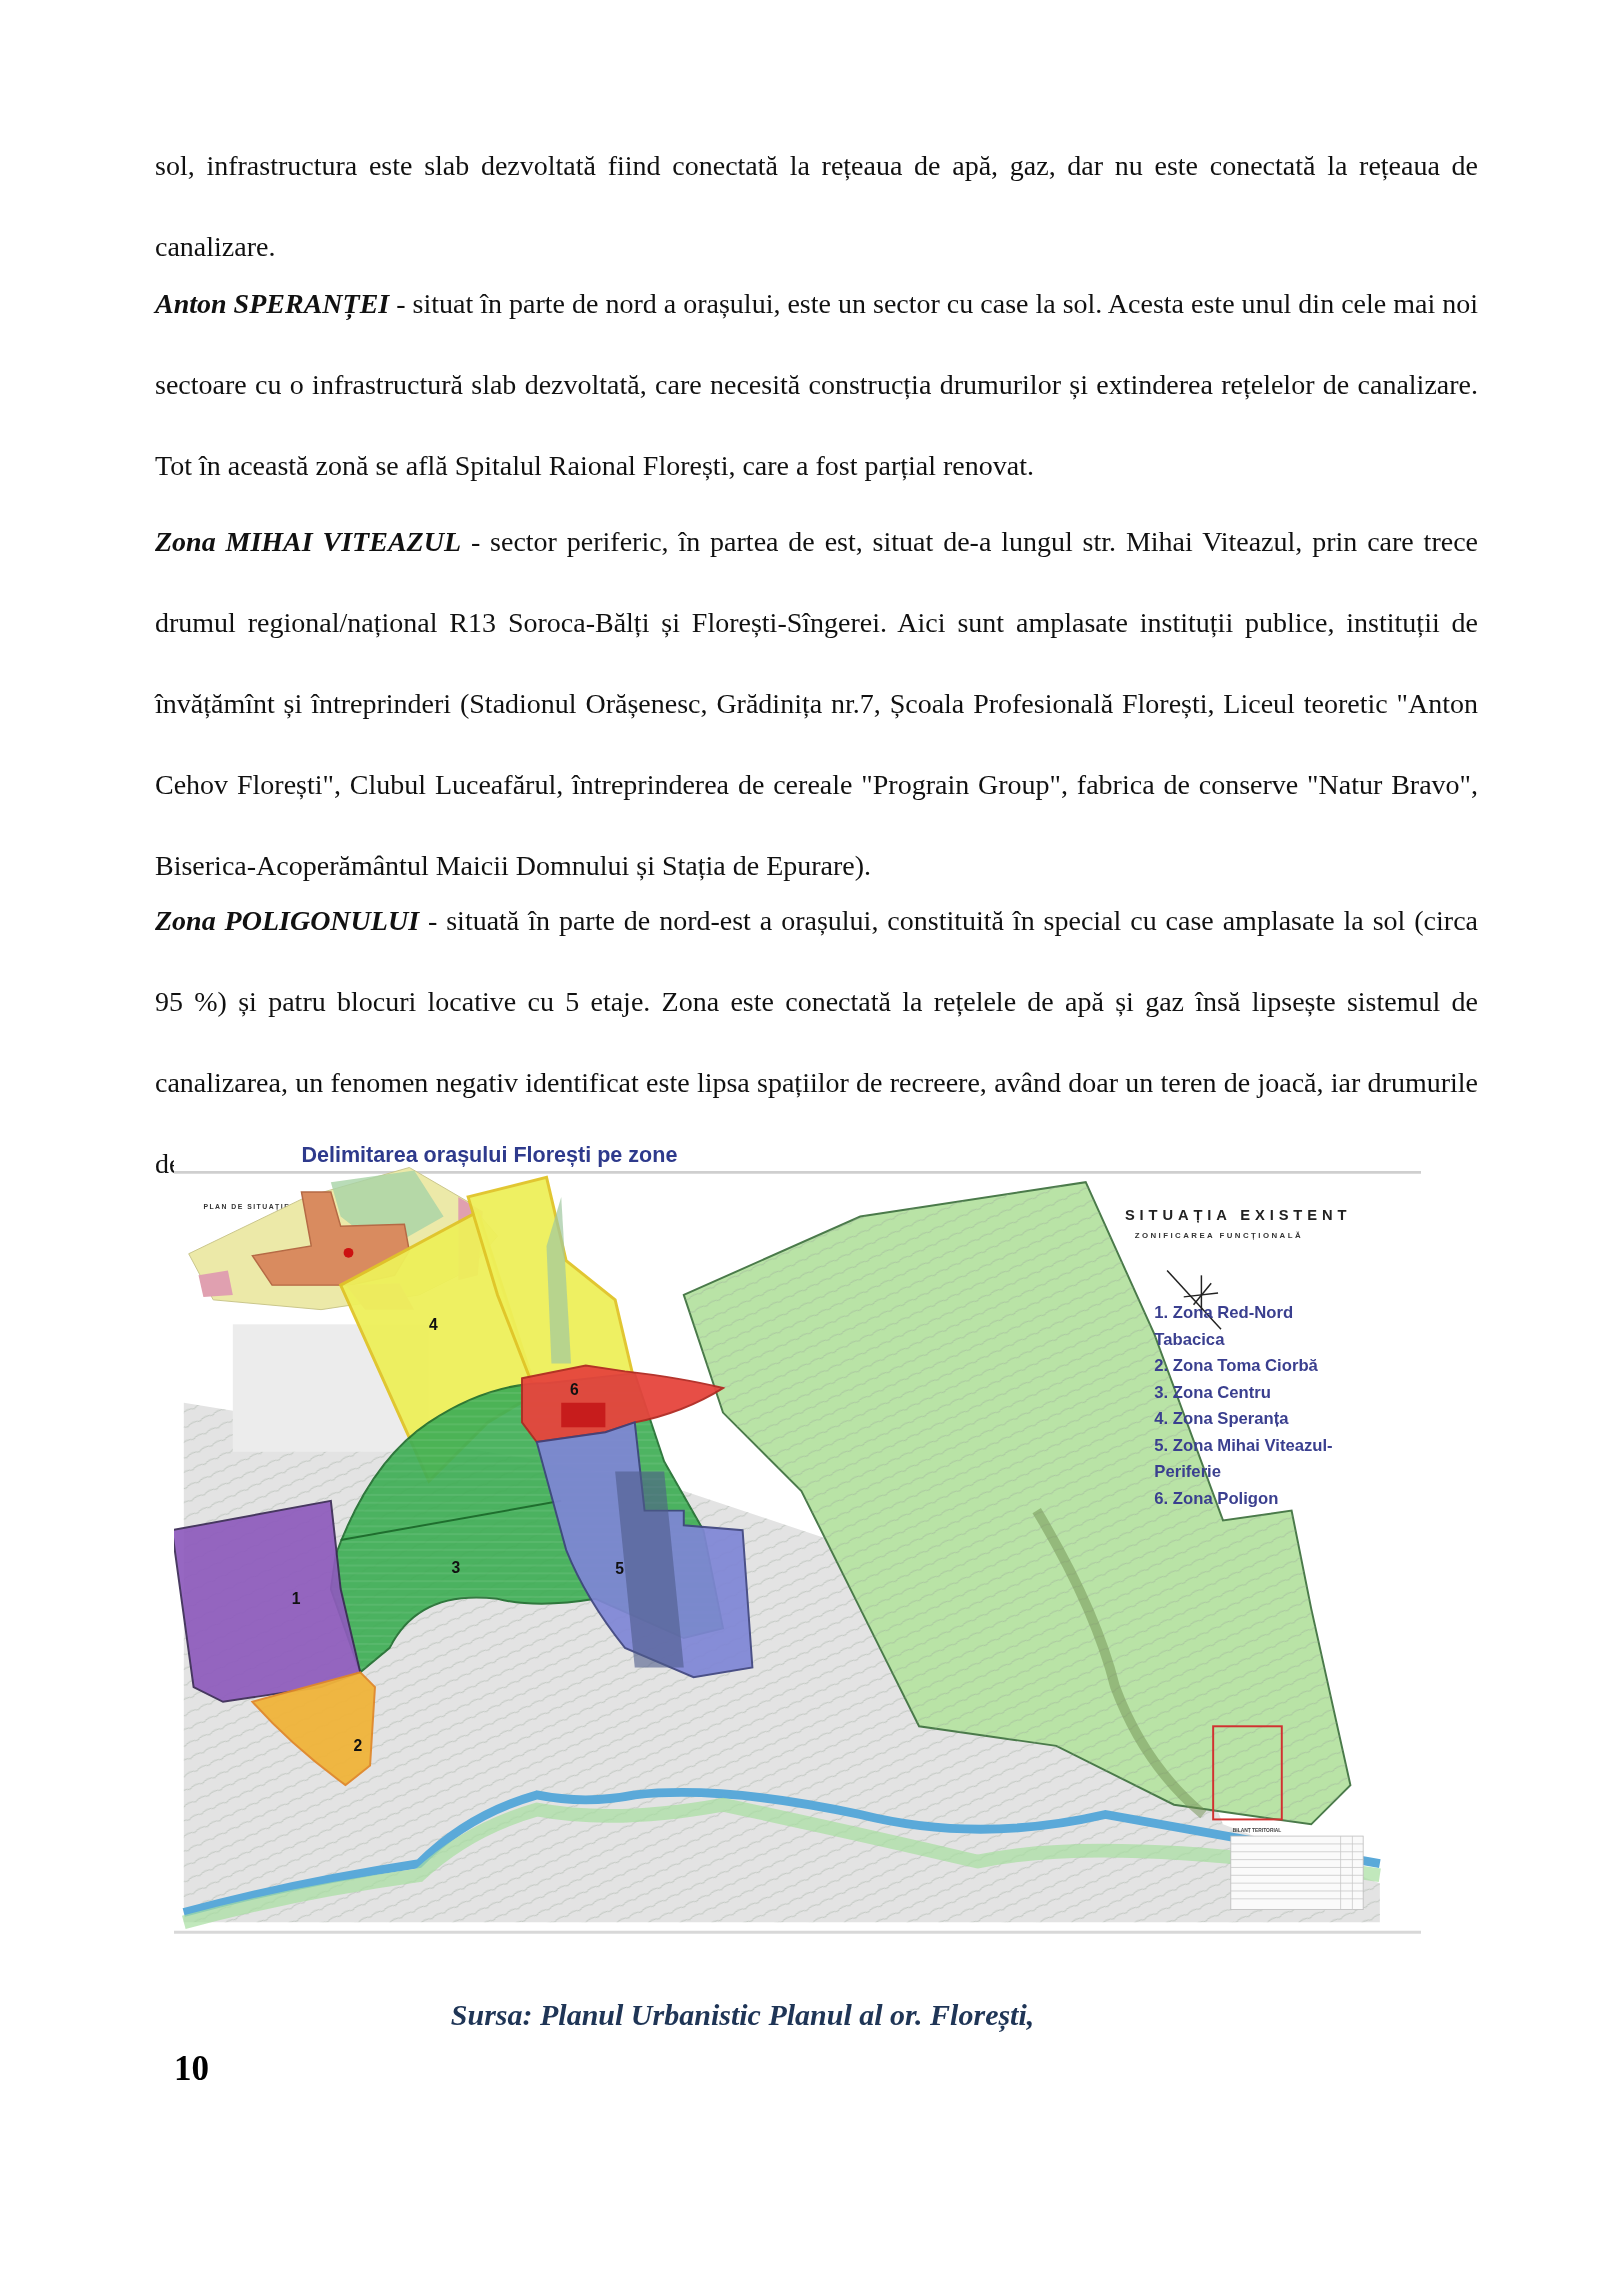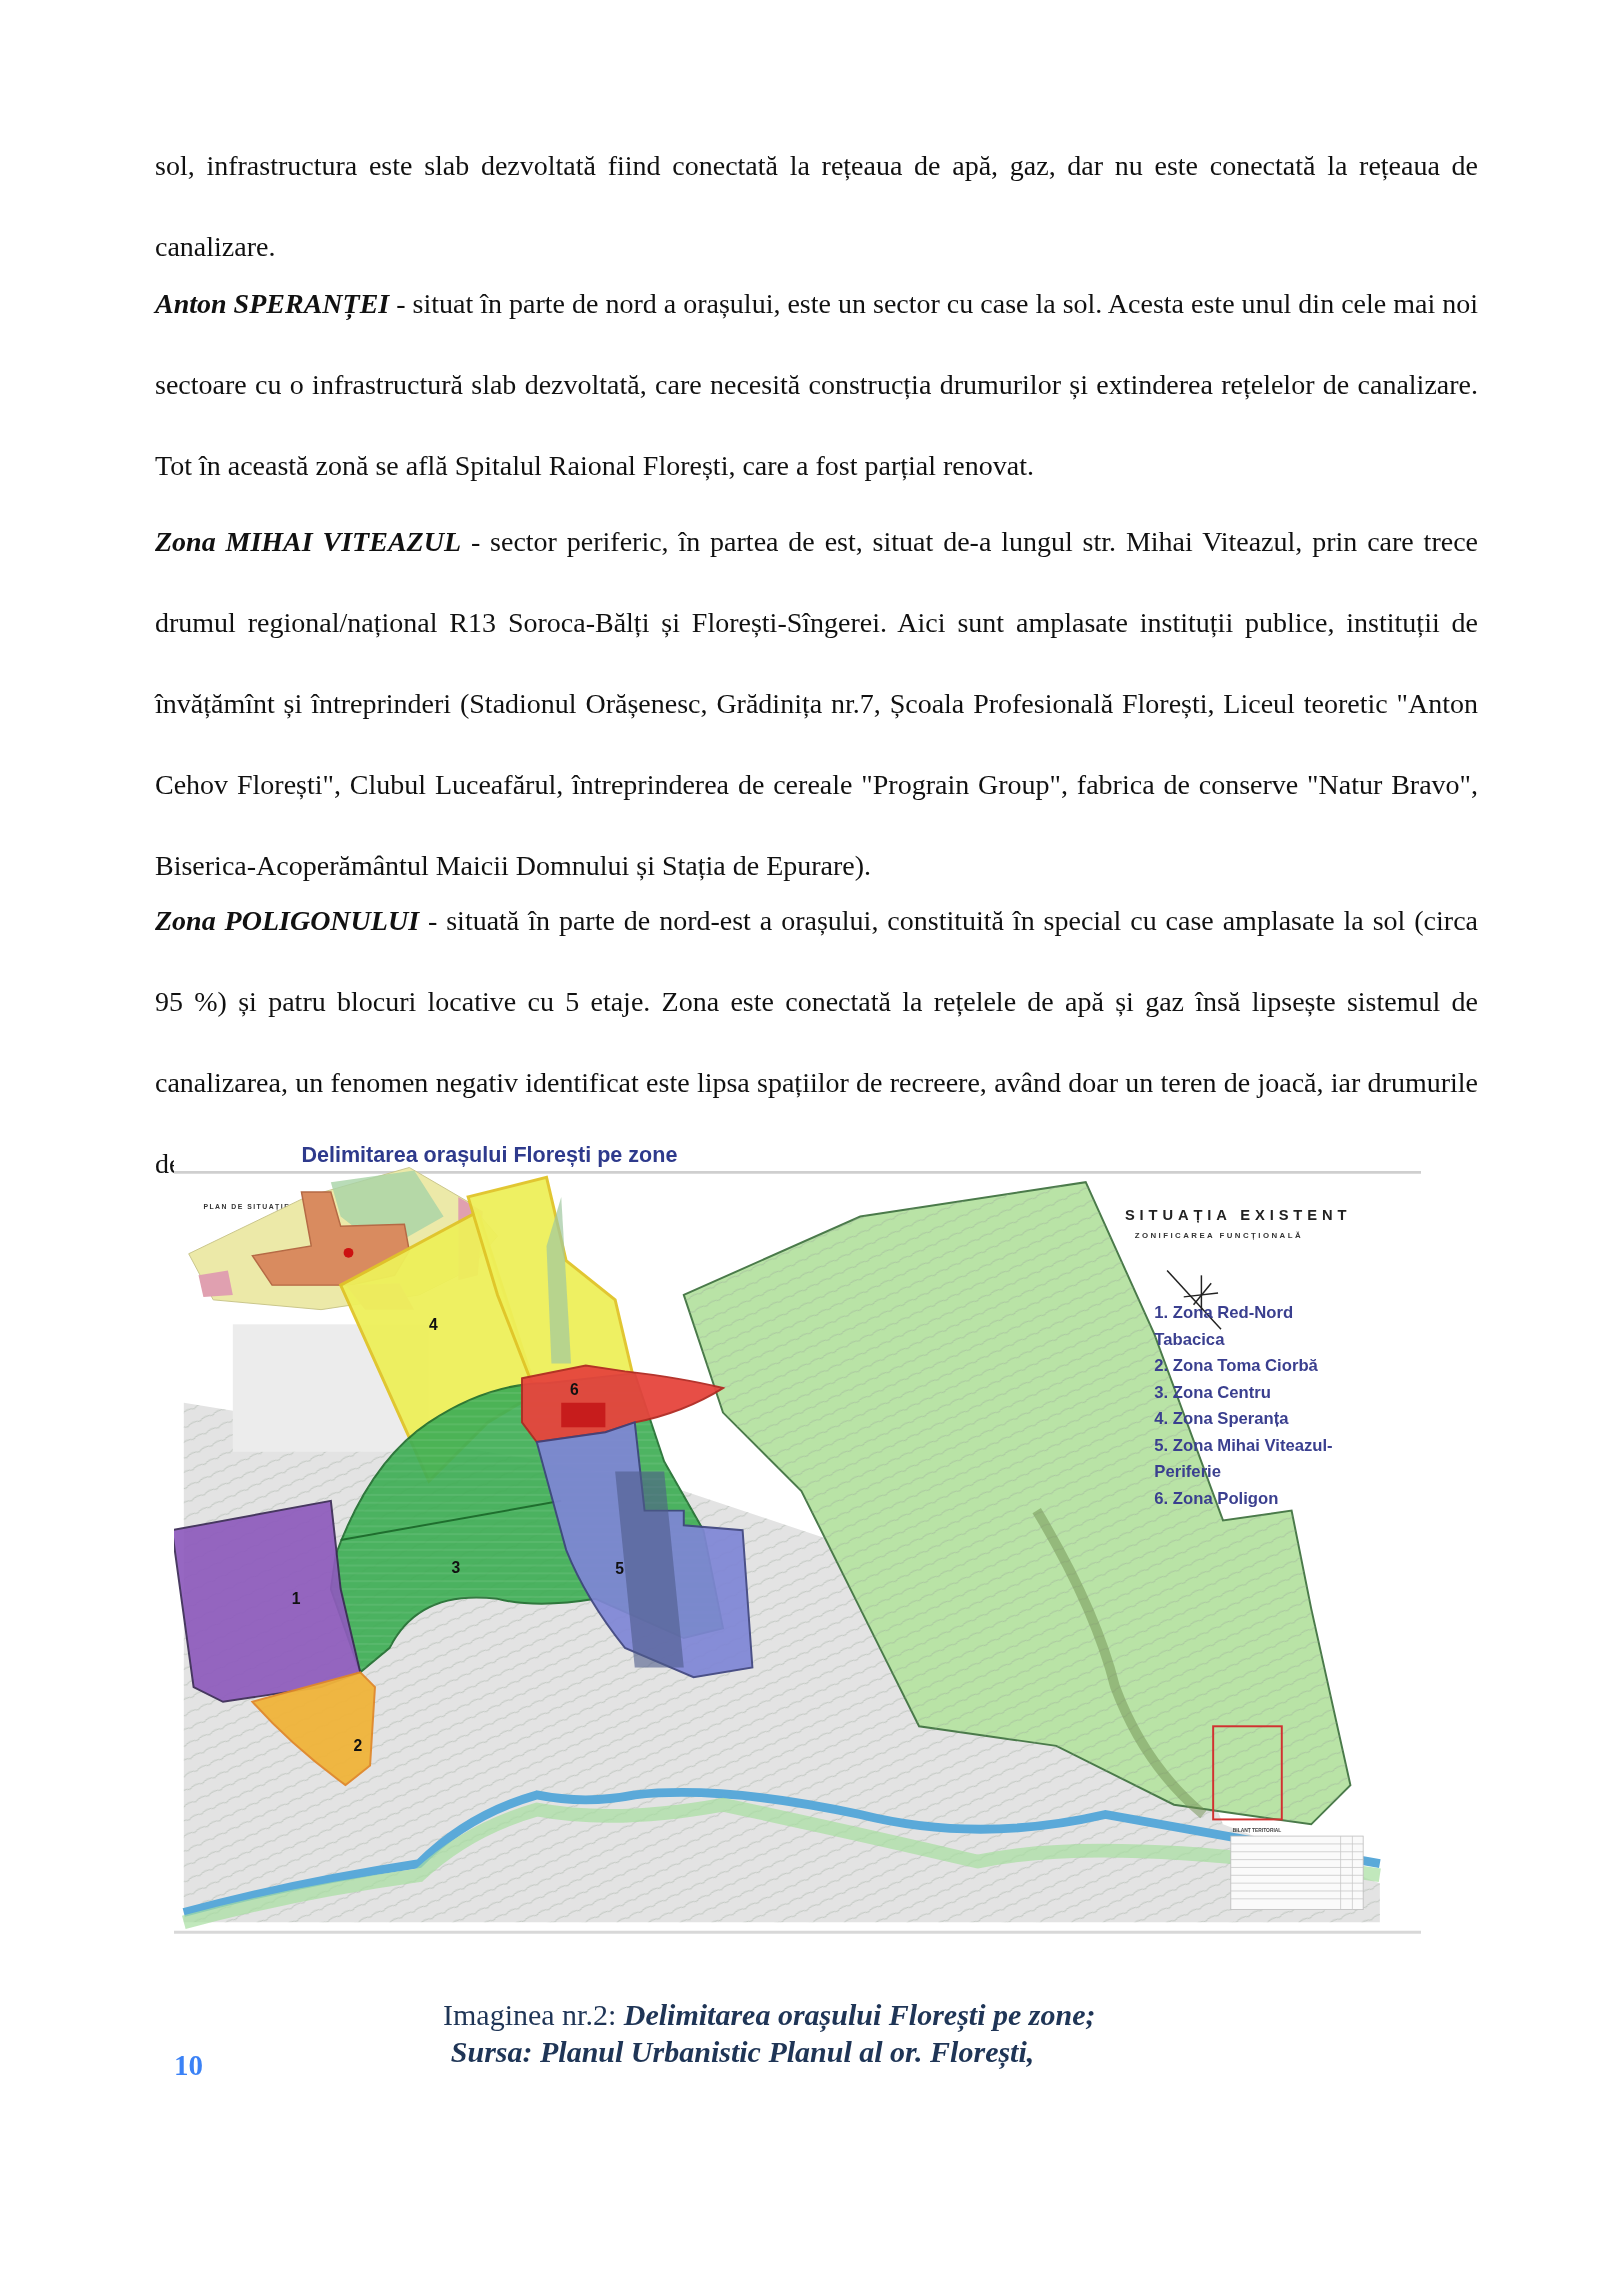--- a/index.html
+++ b/index.html
@@ -16,21 +16,21 @@
 
   .figure { position: absolute; left: 174px; top: 1106px; width: 1247px; height: 806px; margin-top: 32px; }
   .fig-svg { width: 100%; height: 100%; display: block; }
 
   .caption { position: absolute; left: 443px; top: 1996px; font-size: 30px; line-height: 37px; color: #1f3556; }
   .caption .lead { font-style: normal; font-weight: normal; }
   .caption .em { font-style: italic; font-weight: bold; }
   .caption-line { display: block; white-space: nowrap; }
   .caption-line.indent { padding-left: 7.8px; }
 
-  .page-number { position: absolute; left: 174px; top: 2049px; font-size: 29px; font-weight: bold; color: #3b82f6; }
+  .page-number { position: absolute; left: 174px; top: 2049px; font-size: 35px; font-weight: bold; color: #000000; }
 </style>
 </head>
 <body>
 
 <div class="text-block" id="p0">
   <p class="para"><span>sol, infrastructura este slab dezvoltată fiind conectată la rețeaua de apă, gaz, dar nu  este conectată la rețeaua de canalizare.</span></p>
 </div>
 
 <div class="text-block" id="p1">
   <p class="para"><span class="zone-title">Anton SPERANȚEI</span><span> - situat în parte de nord a orașului, este un sector cu case la sol. Acesta este unul din cele mai noi sectoare cu o infrastructură slab dezvoltată, care necesită construcția drumurilor și extinderea rețelelor de canalizare. Tot în această zonă se află Spitalul Raional Florești, care a fost parțial renovat.</span></p>
@@ -146,18 +146,17 @@
         <line x1="1078" y1="768" x2="1213" y2="768"></line>
         <line x1="1078" y1="776" x2="1213" y2="776"></line>
         <line x1="1190" y1="712" x2="1190" y2="787"></line>
         <line x1="1202" y1="712" x2="1202" y2="787"></line>
       </g>
     </g>
   </svg>
 </div>
 
 <div class="caption">
-  <span class="caption-line"><span class="lead">Imaginea nr.2: </span><span class="em">Delimitarea orașului Florești pe zone;</span></span>
   <span class="caption-line indent em">Sursa: Planul Urbanistic Planul al or. Florești,</span>
 </div>
 
 <div class="page-number">10</div>
 
 
 </body></html>

